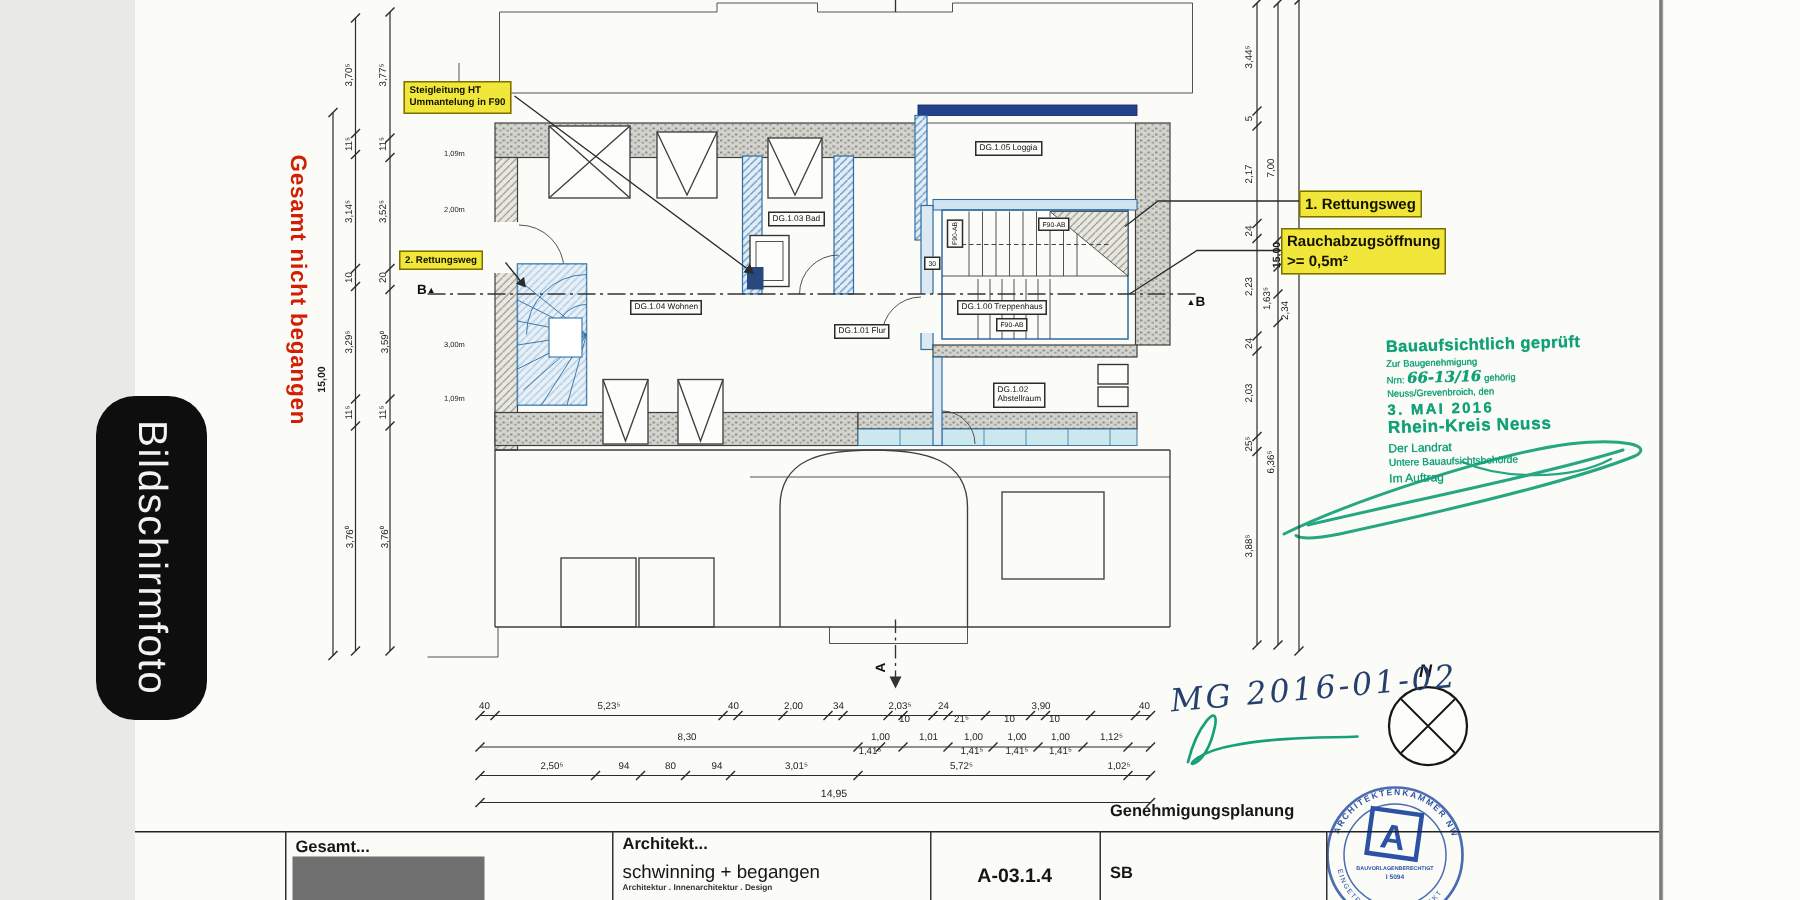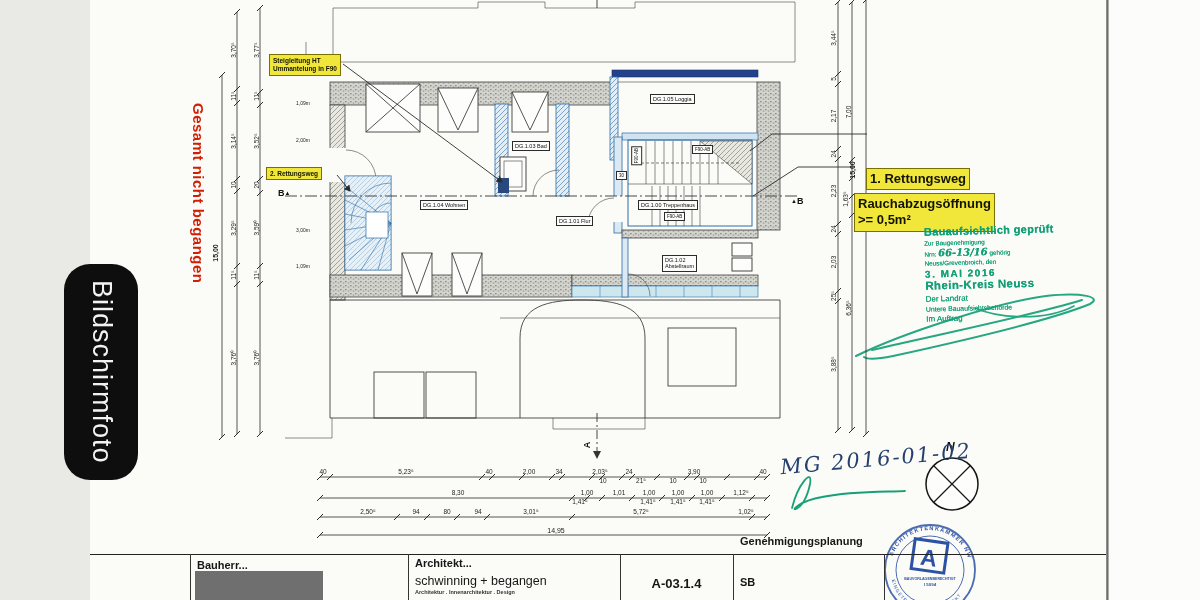--- a/index.html
+++ b/index.html
@@ -20,21 +20,21 @@
   .dormer{fill:#fdfdfb;}
   .fixture{fill:#fdfdfb;stroke:#333;stroke-width:.9;}
   .dim{position:absolute;font-size:6.5px;color:#1d1d1d;white-space:nowrap;}
   .layer{position:absolute;left:0;top:0;width:1200px;height:600px;pointer-events:none;}
   .rlabel{position:absolute;border:1px solid #2b2b2b;background:#fcfcfa;font-size:5.5px;
        line-height:1.15;padding:1px 2px;color:#111;white-space:nowrap;}
   .rlabel.v{writing-mode:vertical-rl;transform:rotate(180deg);font-size:4.5px;}
   .rlabel.sm{font-size:4.5px;}
   .ylabel{position:absolute;background:#f1e73b;border:1px solid #7a6f00;color:#131300;
        font-weight:bold;font-size:6.5px;line-height:1.3;padding:1.5px 3px;white-space:nowrap;}
-  .ylabel.lg{font-size:13px;margin-top:41px;}
+  .ylabel.lg{font-size:10px;}
   .bmark{position:absolute;font-weight:bold;font-size:9px;color:#111;}
   .bmark .tri{font-size:6px;vertical-align:1px;}
   .amark{position:absolute;font-weight:bold;font-size:9px;color:#111;transform:rotate(-90deg);}
   .nmark{position:absolute;font-weight:bold;font-style:italic;font-size:12px;color:#111;}
   #blackbar{position:absolute;left:64px;top:264px;width:74px;height:216px;background:#0e0e0e;
        border-radius:26px;display:flex;align-items:center;justify-content:center;}
   #blackbar span{writing-mode:vertical-rl;color:#f2f2f2;font-size:27px;letter-spacing:1px;}
   #redwarn{position:absolute;left:190px;top:103px;writing-mode:vertical-rl;color:#d21f04;
        font-weight:bold;font-size:15px;letter-spacing:.5px;}
   .gstamp{position:absolute;color:#12a077;transform:rotate(-1.5deg);line-height:1.15;
@@ -413,21 +413,21 @@
 </div>
 
 <div id="mgnote">MG 2016-01-02</div>
 
 <div class="tb-h" style="left:90px;top:554px;width:1016px"></div>
 <div class="tb-v" style="left:190px;top:554px;height:46px"></div>
 <div class="tb-v" style="left:408px;top:554px;height:46px"></div>
 <div class="tb-v" style="left:620px;top:554px;height:46px"></div>
 <div class="tb-v" style="left:733px;top:554px;height:46px"></div>
 <div class="tb-v" style="left:884px;top:554px;height:46px"></div>
-<div class="tb-label" style="left:197px;top:559px">Bauherr...</div>
+<div class="tb-label" style="left:197px;top:559px">Gesamt...</div>
 <div id="redact"></div>
 <div class="tb-label" style="left:415px;top:557px">Architekt...</div>
 <div class="tb-firm" style="left:415px;top:574px">schwinning + begangen</div>
 <div class="tb-sub" style="left:415px;top:589px">Architektur . Innenarchitektur . Design</div>
 <div class="tb-sheet">A-03.1.4</div>
 <div class="tb-label" style="left:740px;top:535px">Genehmigungsplanung</div>
 <div class="tb-label" style="left:740px;top:576px">SB</div>
 
 <div id="page-edge"></div>
 <div id="right-margin"></div>

